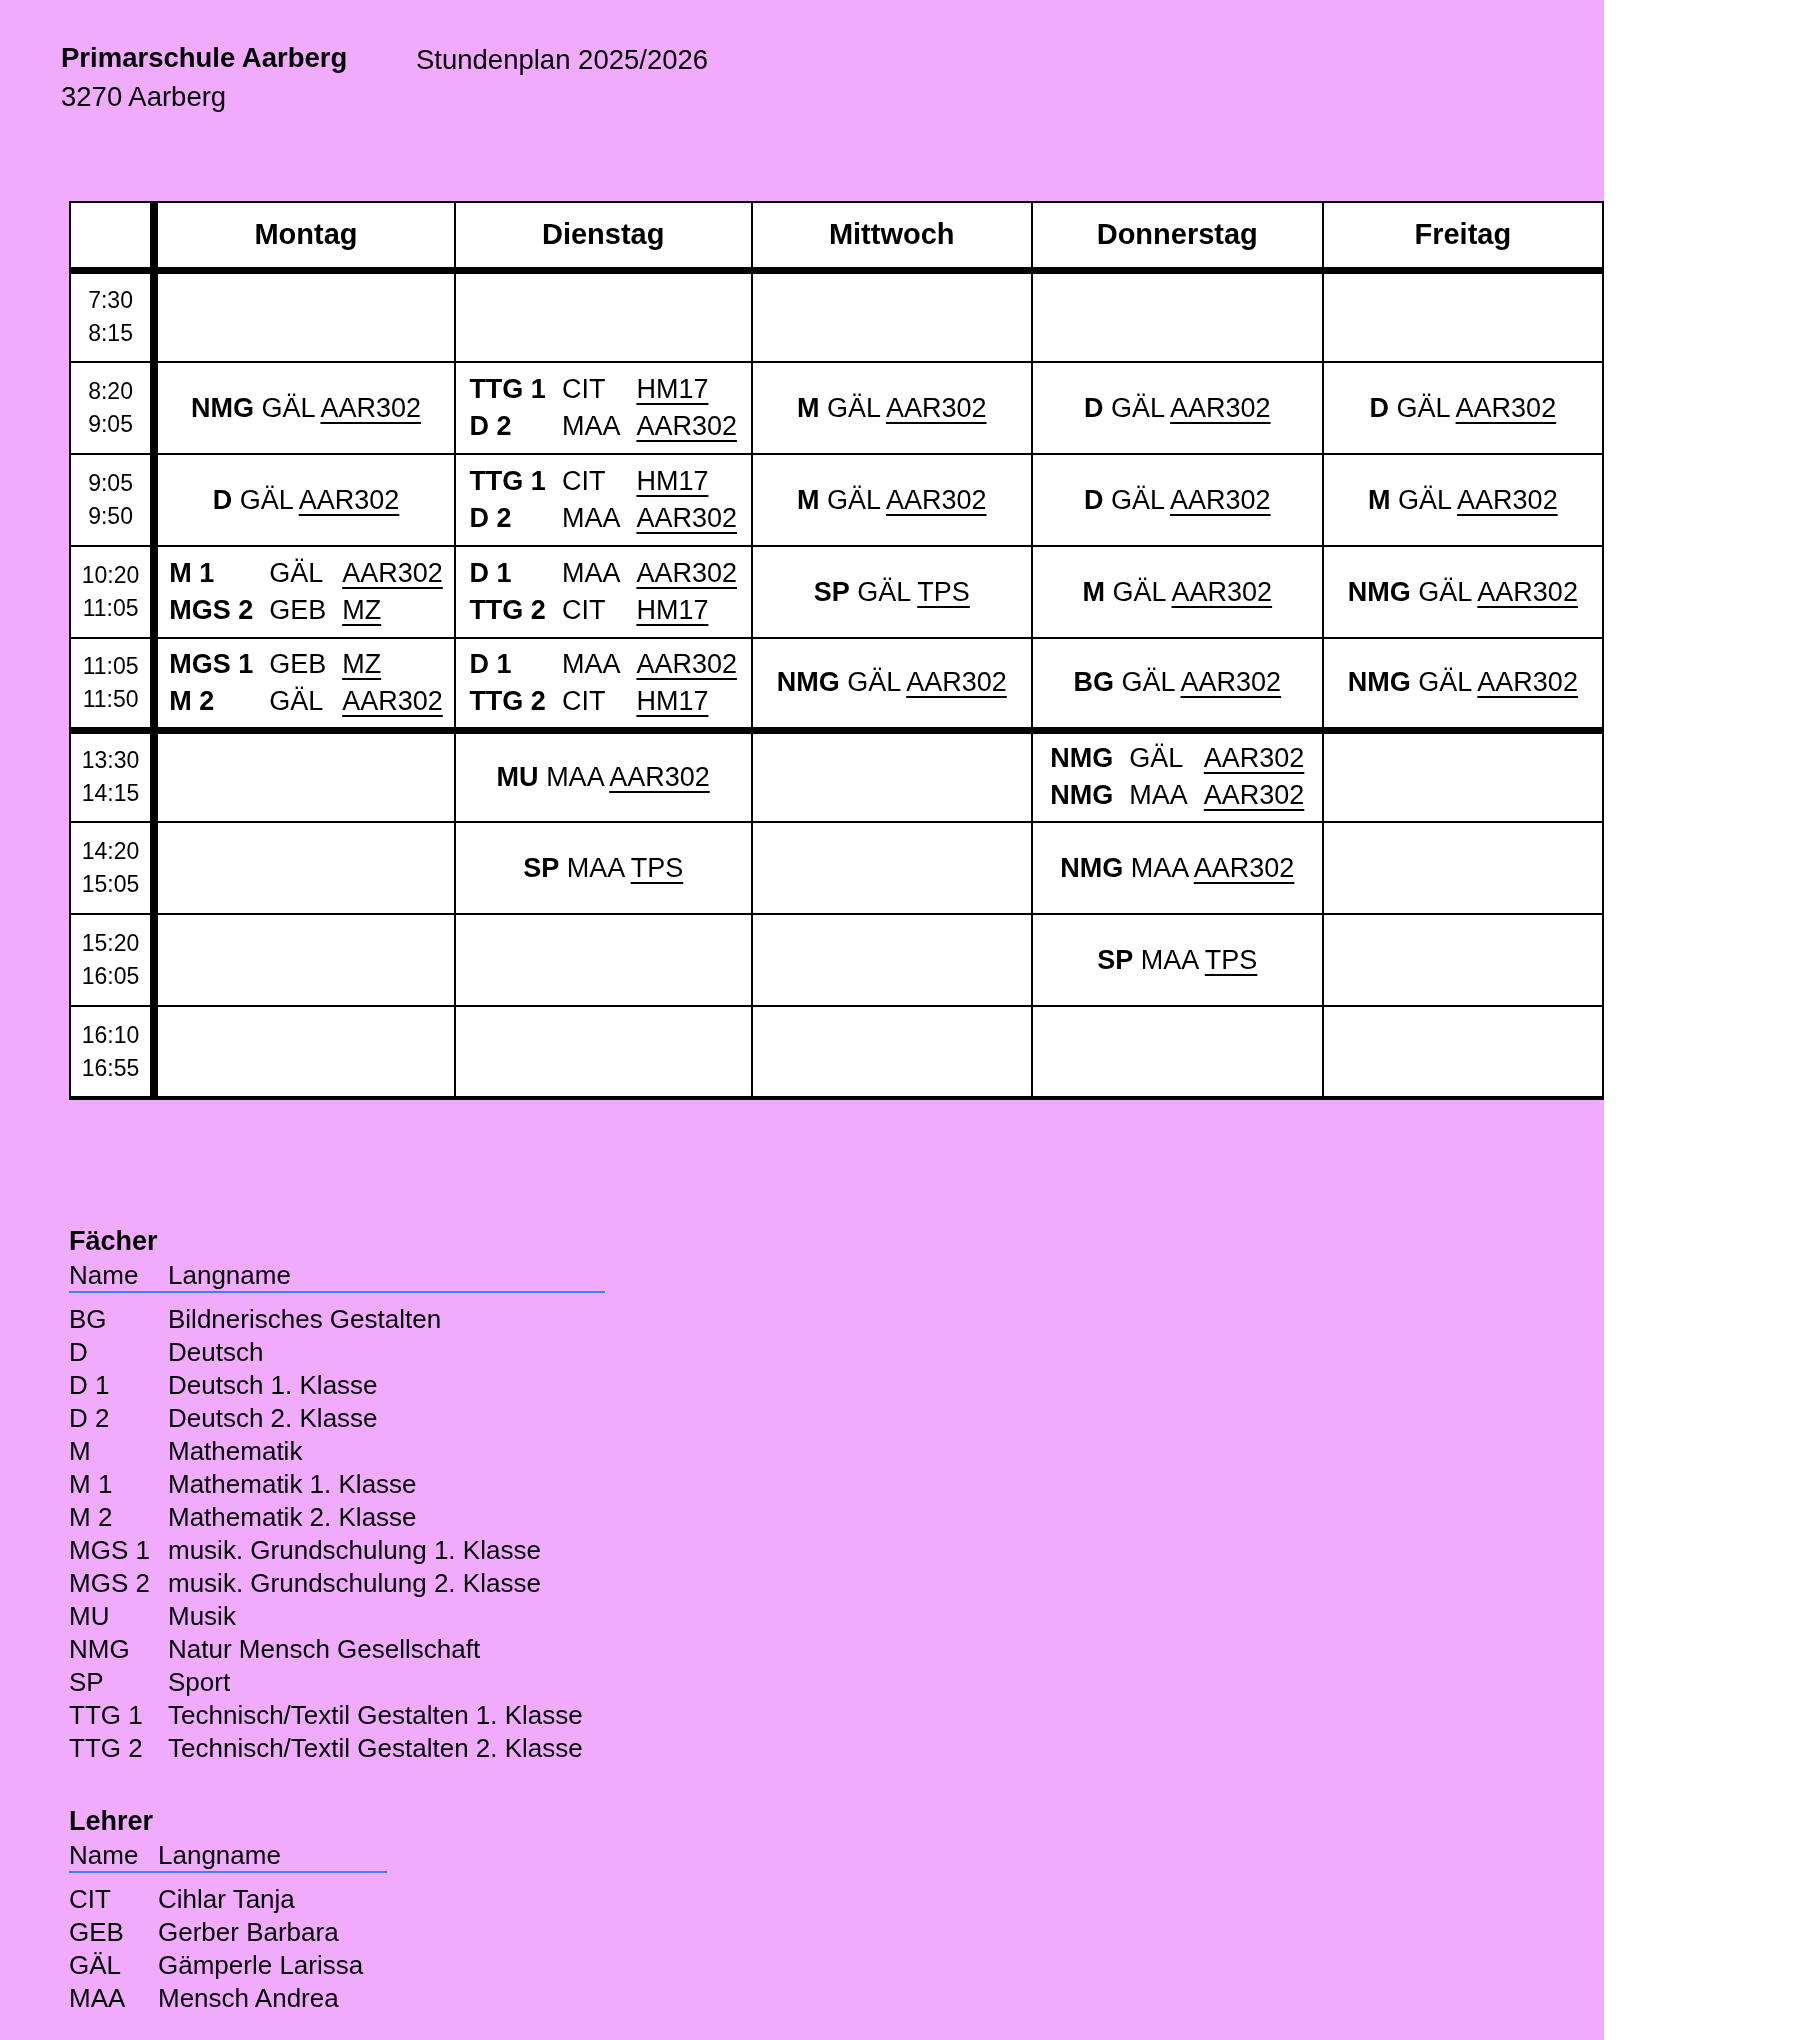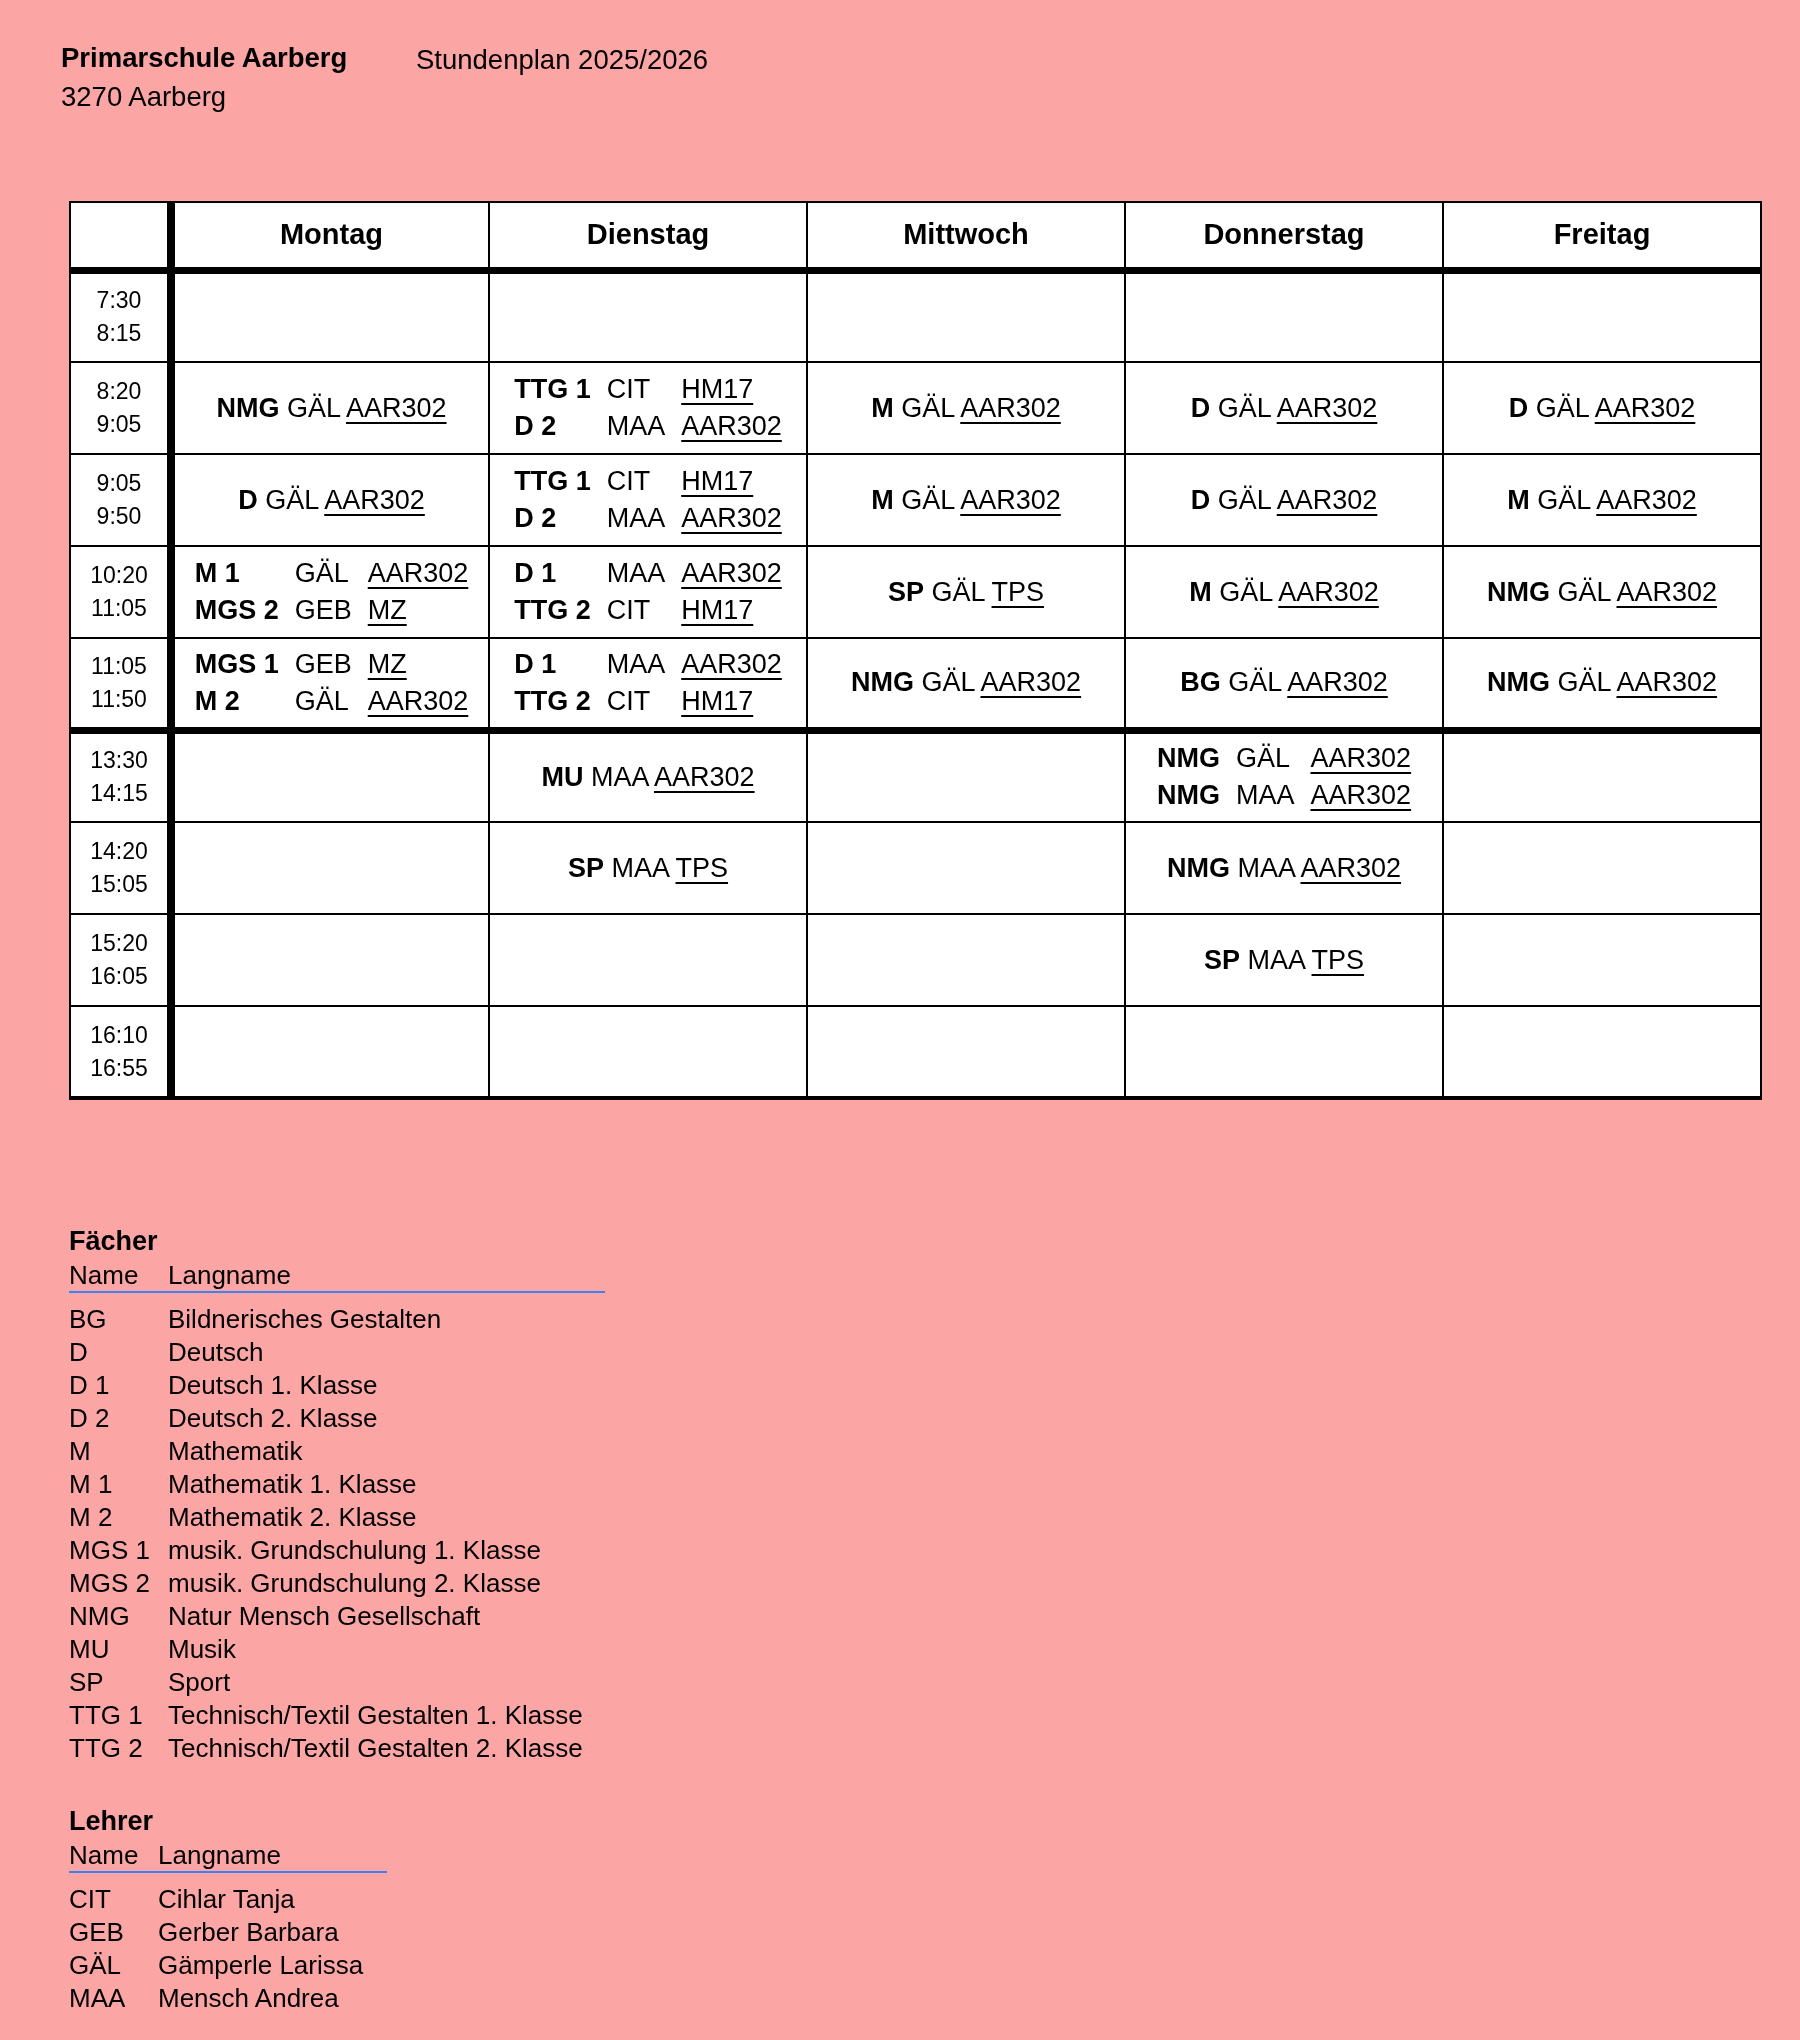--- a/index.html
+++ b/index.html
@@ -1,20 +1,20 @@
 <!DOCTYPE html>
 <html style="font-size:13px"><head>
 <meta charset="utf-8">
 <style>
   html, body { margin: 0; padding: 0; background: #ffffff; }
   .page {
     position: relative;
-    width: 1800px;
+    width: 1604px;
     height: 2041px;
-    background: #fca5a5;
+    background: #f0abfc;
     color: #000000;
     font-family: "Liberation Sans", sans-serif;
   }
   
   .school   { position: absolute; left: 61px;  top: 42px;  font-size: 27.5px; font-weight: bold; white-space: nowrap; }
   .plan     { position: absolute; left: 416px; top: 44px;  font-size: 27.5px; white-space: nowrap; }
   .address  { position: absolute; left: 61px;  top: 81px; font-size: 27.5px; white-space: nowrap; }
   .title    { position: absolute; left: 58px;  top: 105px; font-size: 51px; font-weight: normal; margin: 0; white-space: nowrap; }
 
   
@@ -331,22 +331,22 @@
     <div class="legend-rows" id="subjects-rows">
         <div class="legend-row"><span class="legend-abbr">BG</span><span class="legend-long">Bildnerisches Gestalten</span></div>
         <div class="legend-row"><span class="legend-abbr">D</span><span class="legend-long">Deutsch</span></div>
         <div class="legend-row"><span class="legend-abbr">D 1</span><span class="legend-long">Deutsch 1. Klasse</span></div>
         <div class="legend-row"><span class="legend-abbr">D 2</span><span class="legend-long">Deutsch 2. Klasse</span></div>
         <div class="legend-row"><span class="legend-abbr">M</span><span class="legend-long">Mathematik</span></div>
         <div class="legend-row"><span class="legend-abbr">M 1</span><span class="legend-long">Mathematik 1. Klasse</span></div>
         <div class="legend-row"><span class="legend-abbr">M 2</span><span class="legend-long">Mathematik 2. Klasse</span></div>
         <div class="legend-row"><span class="legend-abbr">MGS 1</span><span class="legend-long">musik. Grundschulung 1. Klasse</span></div>
         <div class="legend-row"><span class="legend-abbr">MGS 2</span><span class="legend-long">musik. Grundschulung 2. Klasse</span></div>
+        <div class="legend-row"><span class="legend-abbr">MU</span><span class="legend-long">Musik</span></div>
         <div class="legend-row"><span class="legend-abbr">NMG</span><span class="legend-long">Natur Mensch Gesellschaft</span></div>
-        <div class="legend-row"><span class="legend-abbr">MU</span><span class="legend-long">Musik</span></div>
         <div class="legend-row"><span class="legend-abbr">SP</span><span class="legend-long">Sport</span></div>
         <div class="legend-row"><span class="legend-abbr">TTG 1</span><span class="legend-long">Technisch/Textil Gestalten 1. Klasse</span></div>
         <div class="legend-row"><span class="legend-abbr">TTG 2</span><span class="legend-long">Technisch/Textil Gestalten 2. Klasse</span></div>
       </div>
   </div>
 
   <div class="legend legend-teachers">
     <div class="legend-title">Lehrer</div>
     <div class="legend-header">
       <span class="lg-name">Name</span><span>Langname</span>

